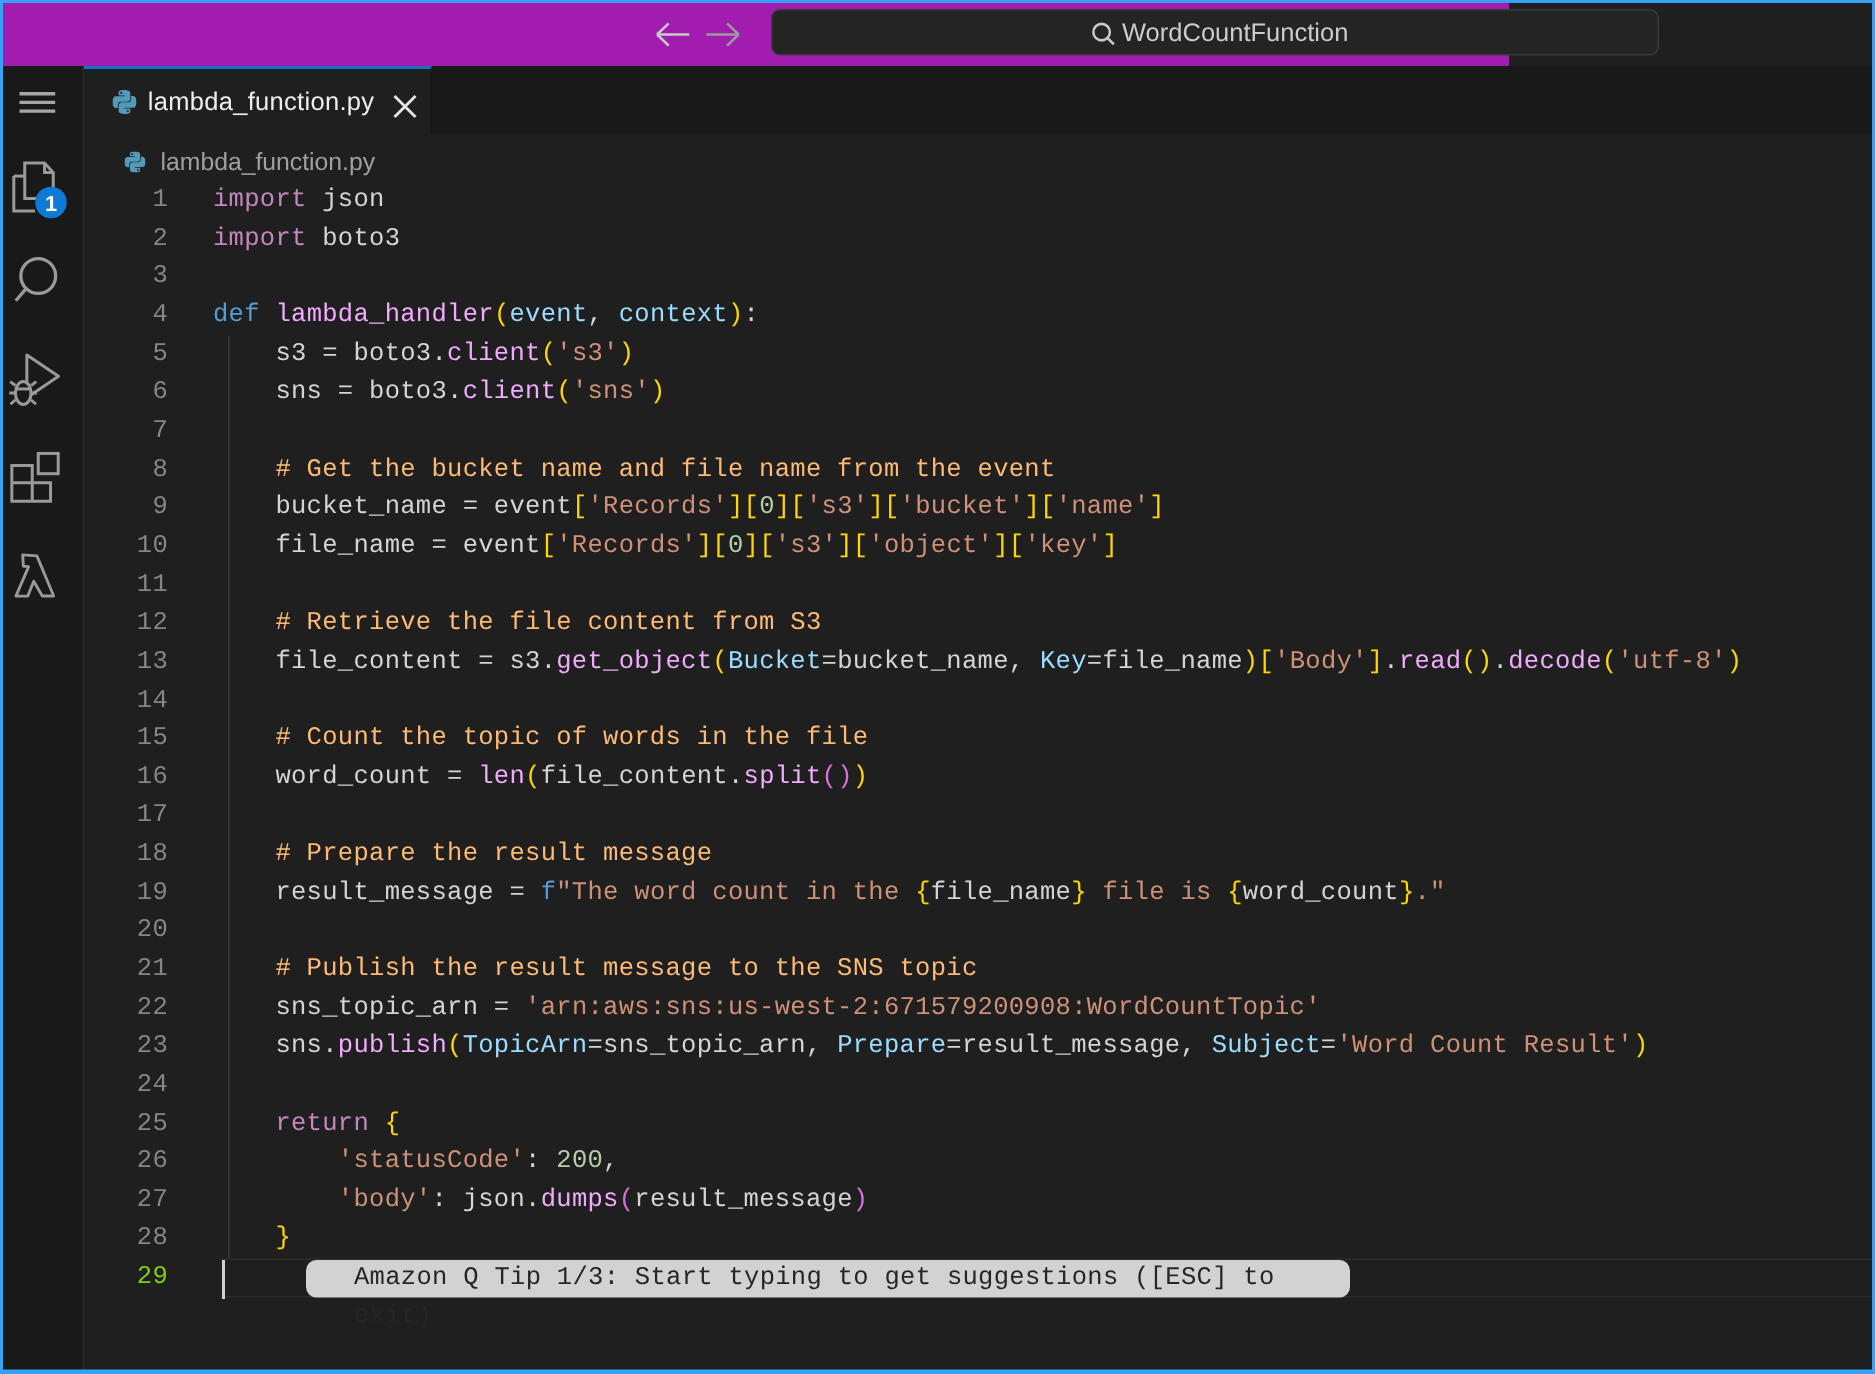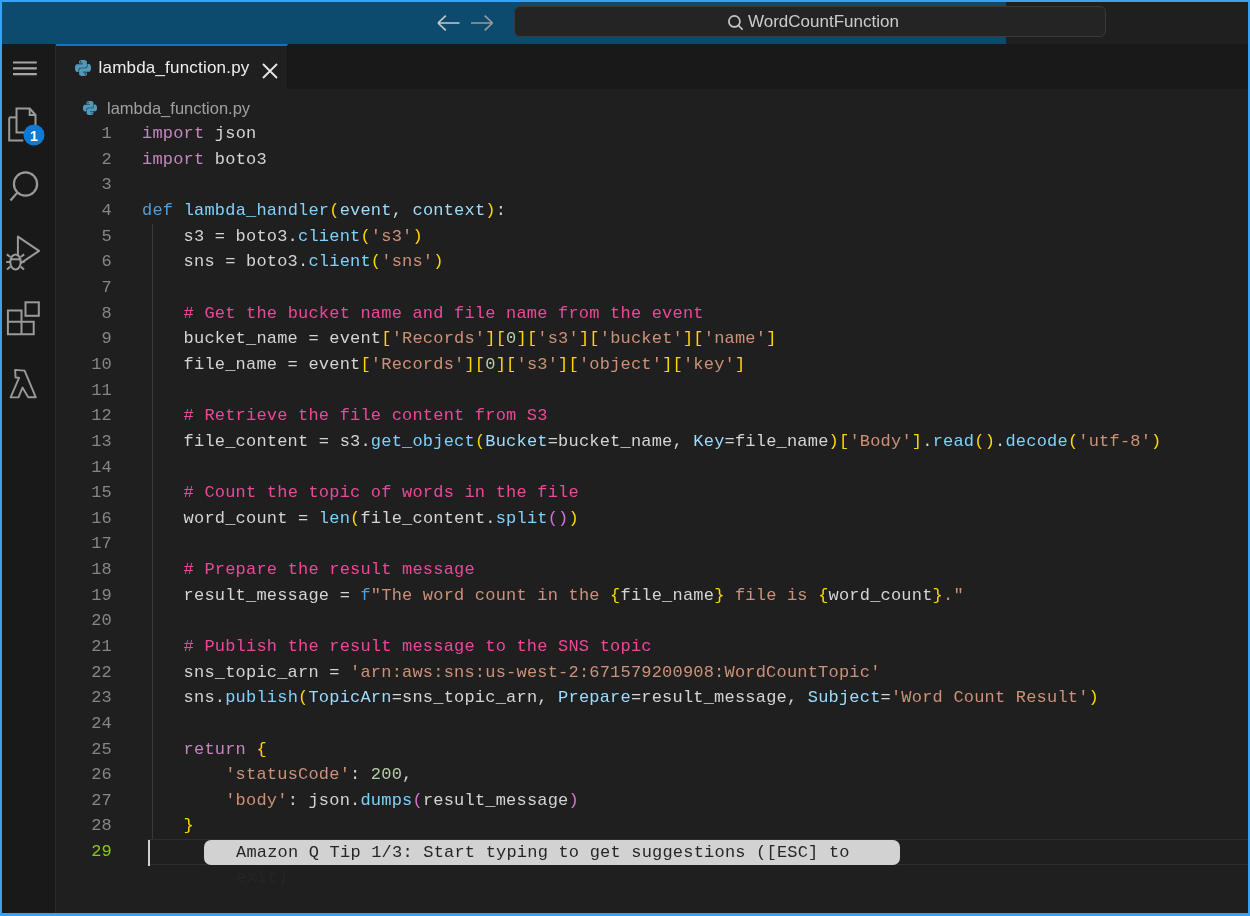--- a/index.html
+++ b/index.html
@@ -1,30 +1,30 @@
 <!DOCTYPE html>
 <html><head>
 <meta charset="utf-8">
 <style>
   html,body{margin:0;padding:0;}
   body{width:1250px;height:916px;position:relative;background:#1f1f1f;overflow:hidden;
        font-family:"Liberation Sans",sans-serif;}
   #frame{position:absolute;left:0;top:0;width:1246px;height:911px;border:solid #35a2f6;border-width:2px 2px 3px 2px;z-index:90;pointer-events:none;}
-  #titlebar{position:absolute;left:2px;top:2px;width:1004px;height:42px;background:#0c4a6e;}
+  #titlebar{position:absolute;left:2px;top:2px;width:1004px;height:42px;background:#a21caf;}
   #activitybar{position:absolute;left:2px;top:44px;width:53px;height:870px;background:#191919;border-right:1px solid #2a2a2a;}
   #tabstrip{position:absolute;left:56px;top:44px;width:1192px;height:45px;background:#191919;}
   #tab{position:absolute;left:0px;top:0px;width:232px;height:45px;background:#1f1f1f;border-top:2px solid #1173c5;border-right:1px solid #151515;box-sizing:border-box;}
   #tabname{position:absolute;left:42.5px;top:12px;font-size:17px;color:#eeeeee;letter-spacing:0.2px;}
   #editor{position:absolute;left:56px;top:89px;width:1192px;height:825px;background:#1f1f1f;}
   #breadcrumb{position:absolute;left:51px;top:9.5px;font-size:16.5px;color:#a0a0a0;}
   pre{margin:0;font-family:"Liberation Mono",monospace;font-size:17px;line-height:25.64px;letter-spacing:0.2px;}
   #gutter{position:absolute;left:0px;top:32.2px;width:56px;text-align:right;color:#868686;}
   #code{position:absolute;left:86px;top:32.2px;color:#d4d4d4;}
-  .k{color:#c586c0}.b{color:#569cd6}.f{color:#7dd3fc}.p{color:#9cdcfe}
-  .s{color:#ce9178}.c{color:#ec4899}.n{color:#b5cea8}.g{color:#ffd700}.m{color:#da70d6}
+  .k{color:#c586c0}.b{color:#569cd6}.f{color:#f0abfc}.p{color:#9cdcfe}
+  .s{color:#ce9178}.c{color:#fdba74}.n{color:#b5cea8}.g{color:#ffd700}.m{color:#da70d6}
   #indent{position:absolute;left:96px;top:134.7px;width:1px;height:615px;background:#383838;}
   #curline{position:absolute;left:91px;top:750.2px;width:1101px;height:24.3px;border-top:1px solid #2d2d2d;border-bottom:1px solid #2d2d2d;}
   #cursor{position:absolute;left:91.5px;top:751px;width:2.5px;height:25.5px;background:#d0d0d0;}
   #pill{position:absolute;left:148px;top:751px;width:696px;height:25px;background:#d2d2d2;border-radius:7px;
         font-family:"Liberation Mono",monospace;font-size:17px;letter-spacing:0.2px;color:#262626;line-height:25px;padding-left:32px;box-sizing:border-box;}
   #searchbox{position:absolute;left:512px;top:3.5px;width:592px;height:31px;background:#242424;border:1px solid #3a3a3a;border-radius:6px;box-sizing:border-box;}
   #searchtext{position:absolute;left:233px;top:5px;font-size:17px;color:#cccccc;}
   .num29{color:#84cc16}
 </style>
 </head>

